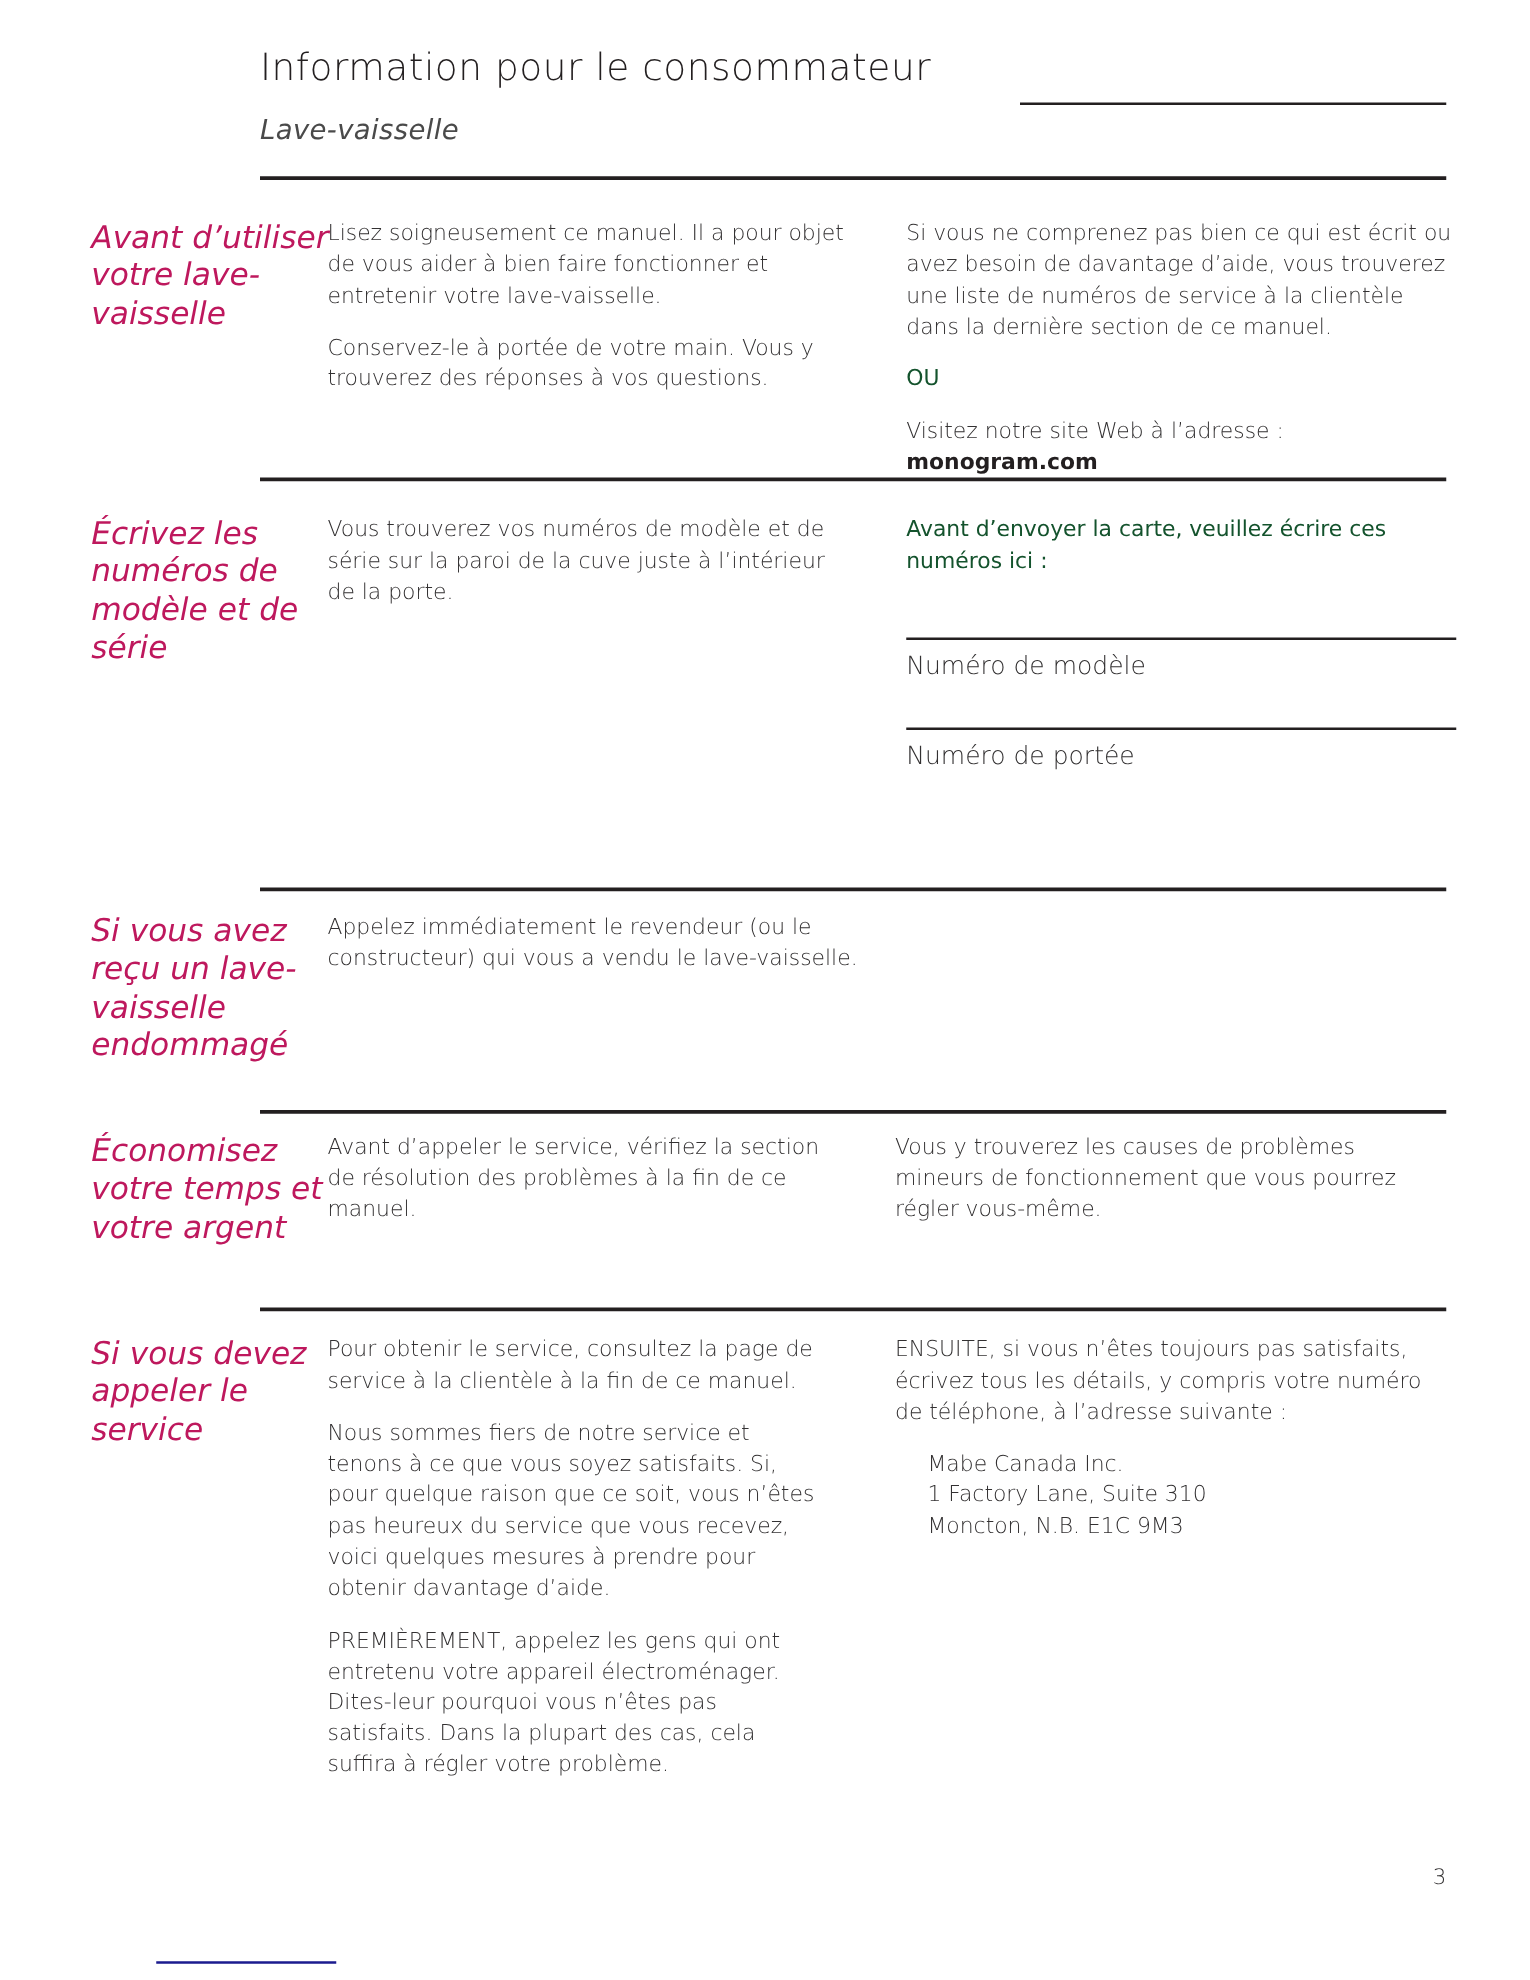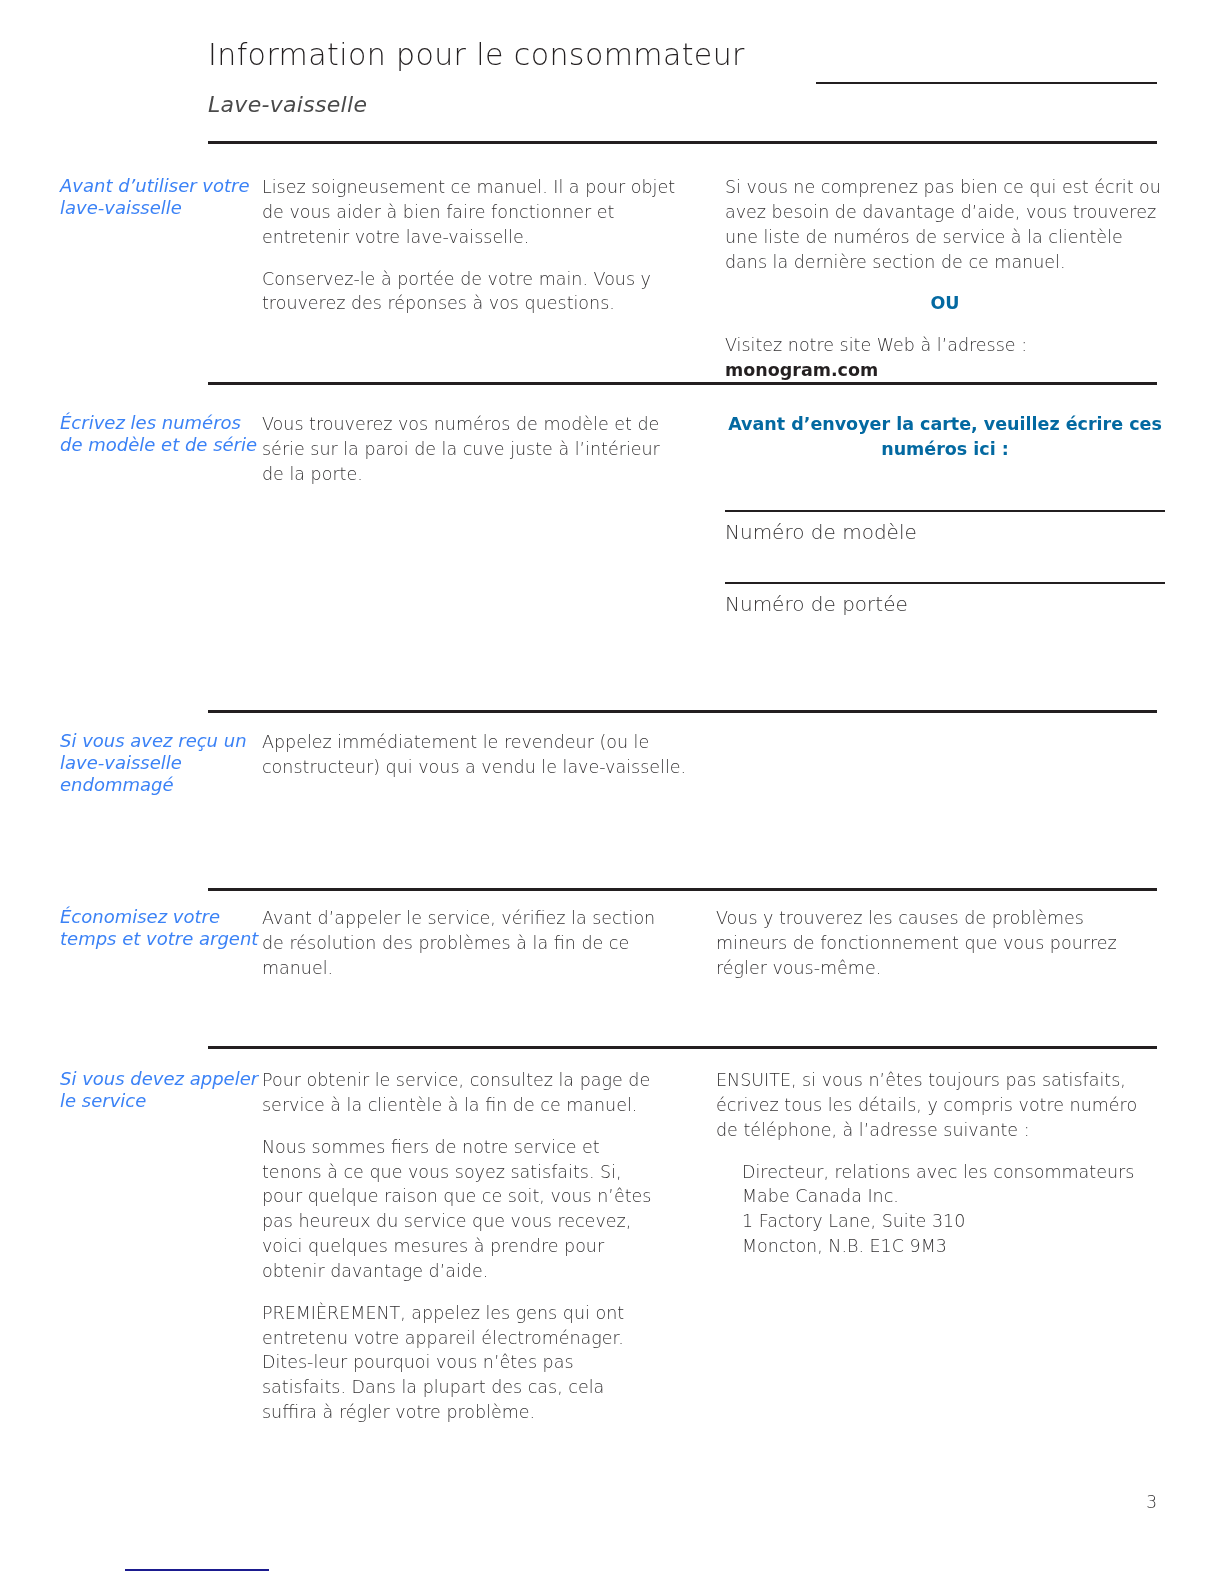--- a/index.html
+++ b/index.html
@@ -66,27 +66,27 @@
   }
 
   
   .section {
     position: absolute;
     left: 0;
     width: 1224px;
   }
   .sec-head {
     position: absolute;
-    left: 60px;
+    left: 73px;
     width: 200px;
-    font-size: 18px;
+    font-size: 25px;
     font-style: italic;
     font-weight: 300;
     line-height: 1.21;
-    color: #3b82f6;
+    color: #be185d;
   }
   .col-left {
     position: absolute;
     left: 262px;
     width: 420px;
   }
   .col-right {
     position: absolute;
     left: 725px;
     width: 440px;
@@ -94,23 +94,22 @@
   p.body {
     margin: 0 0 17px 0;
     font-size: 17.5px;
     line-height: 1.42;
     font-weight: 300;
     color: #333132;
   }
   p.body:last-child { margin-bottom: 0; }
   .bold { font-weight: 700; color: #231f20; }
   p.body.strong {
-    font-weight: 700;
-    color: #0369a1;
-    text-align: center;
+    font-weight: 400;
+    color: #14532d;
   }
   .addr {
     margin: 0;
     padding-left: 26px;
     font-size: 17.5px;
     line-height: 1.42;
     font-weight: 300;
     color: #333132;
   }
 
@@ -215,21 +214,20 @@
   <div class="section" style="top:1068px;height:360px">
     <div class="sec-head">Si vous devez appeler le service</div>
     <div class="col-left" style="width:400px">
       <p class="body">Pour obtenir le service, consultez la page de service à la clientèle à la fin de ce manuel.</p>
       <p class="body">Nous sommes fiers de notre service et tenons à ce que vous soyez satisfaits. Si, pour quelque raison que ce soit, vous n’êtes pas heureux du service que vous recevez, voici quelques mesures à prendre pour obtenir davantage d’aide.</p>
       <p class="body">PREMIÈREMENT, appelez les gens qui ont entretenu votre appareil électroménager. Dites-leur pourquoi vous n’êtes pas satisfaits. Dans la plupart des cas, cela suffira à régler votre problème.</p>
     </div>
     <div class="col-right" style="left:716px">
       <p class="body">ENSUITE, si vous n’êtes toujours pas satisfaits, écrivez tous les détails, y compris votre numéro de téléphone, à l’adresse suivante :</p>
       <div class="addr">
-        <div>Directeur, relations avec les consommateurs</div>
         <div>Mabe Canada Inc.</div>
         <div>1 Factory Lane, Suite 310</div>
         <div>Moncton, N.B. E1C 9M3</div>
       </div>
     </div>
   </div>
 
   <div class="page-number">3</div>
   <div class="footer-mark" style="background: rgb(27, 27, 143);"></div>
 

